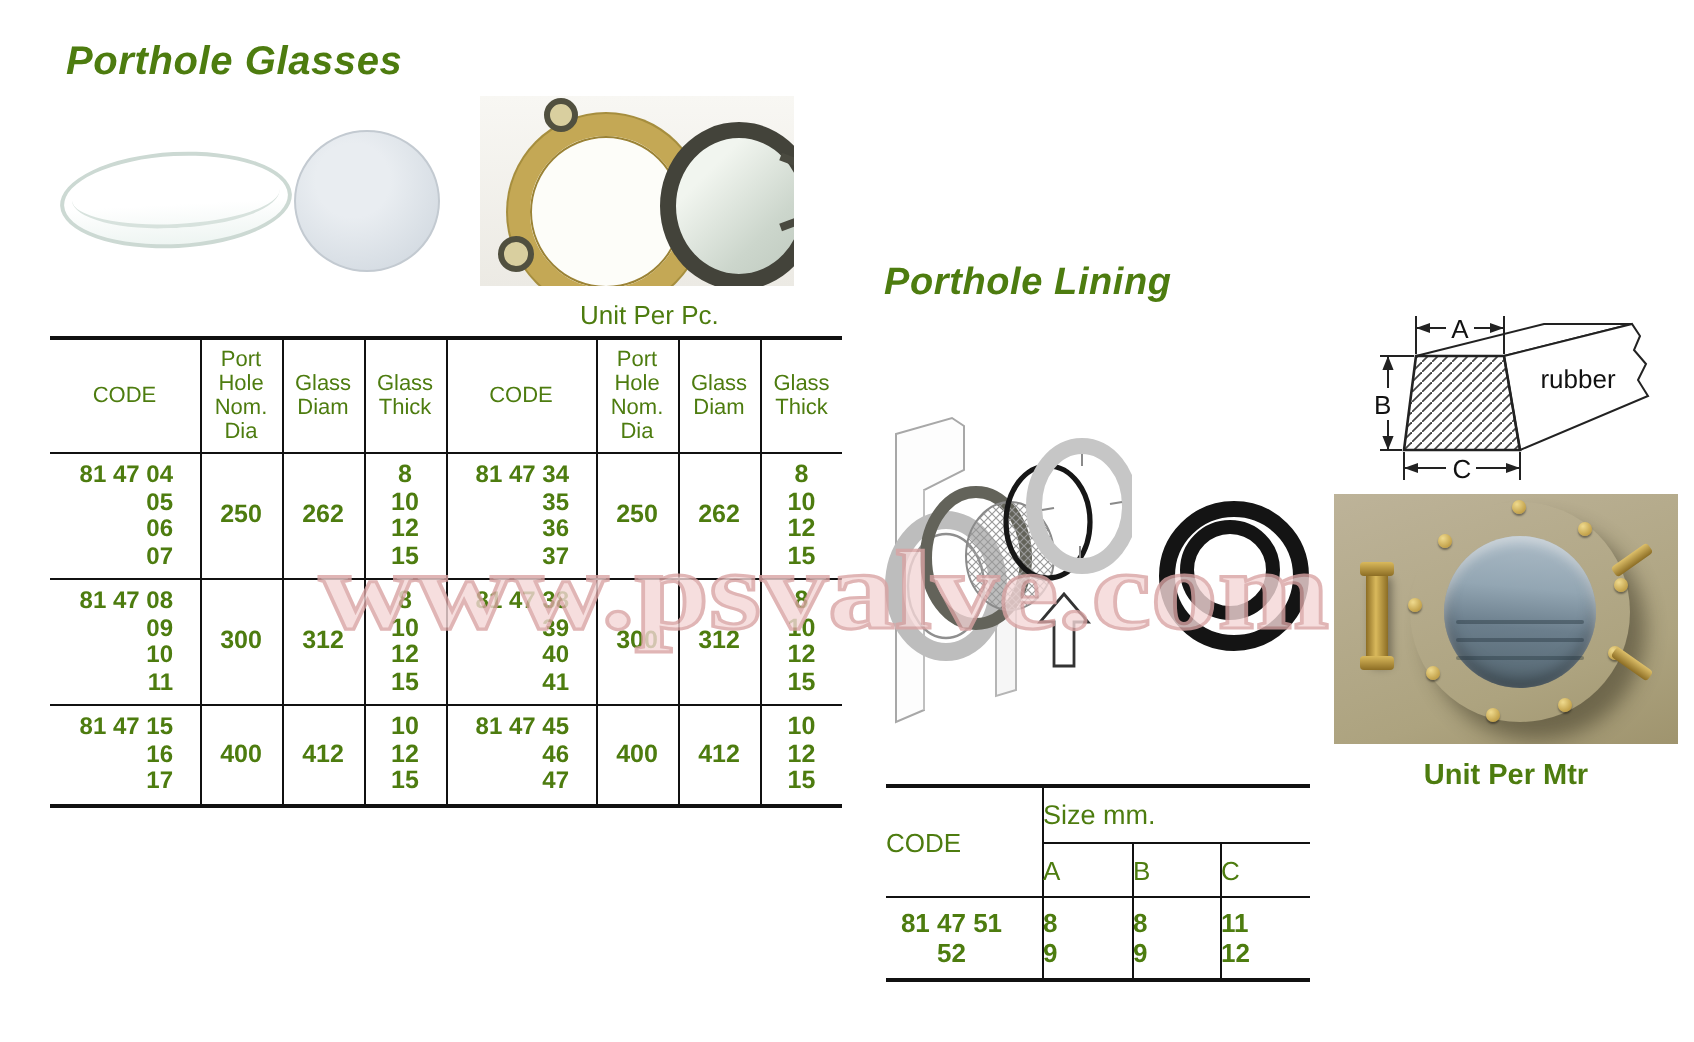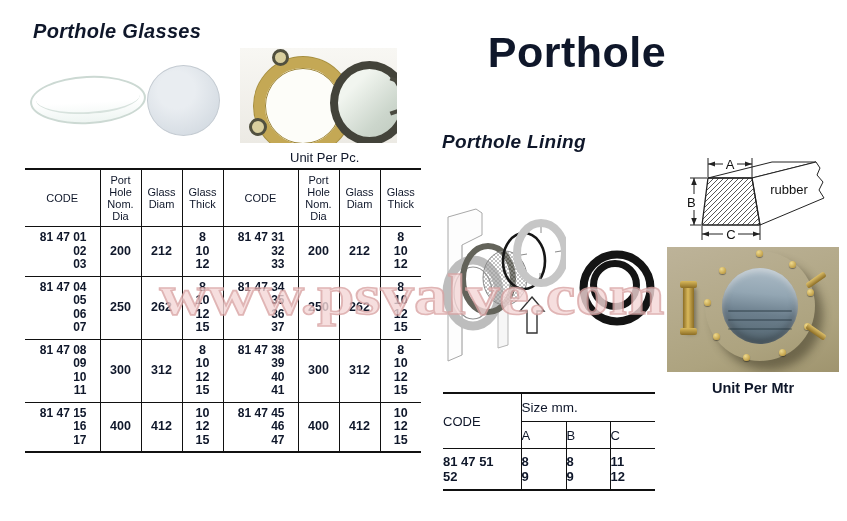--- a/index.html
+++ b/index.html
@@ -1,17 +1,17 @@
 <!DOCTYPE html>
 <html><head>
 <meta charset="utf-8">
 <style>
   html,body{margin:0;padding:0;background:#fff;}
   .page{position:relative;width:847px;height:521px;background:#fff;overflow:hidden;
-        font-family:"Liberation Sans",sans-serif;color:#0f172a;}
+        font-family:"Liberation Sans",sans-serif;color:#4d7c0f;}
 
   
   .glasses-title{position:absolute;left:33px;top:20px;font-size:20px;font-weight:bold;
                  font-style:italic;letter-spacing:.3px;}
   .main-title{position:absolute;left:452px;top:28px;width:250px;text-align:center;
               font-size:43px;font-weight:bold;letter-spacing:.5px;}
   .lining-title{position:absolute;left:442px;top:131px;font-size:19px;font-weight:bold;
                 font-style:italic;letter-spacing:.3px;}
   .lining-desc{position:absolute;left:442px;top:171px;font-size:13.5px;}
   .unit-pc{position:absolute;left:290px;top:150px;width:131px;text-align:left;font-size:13px;}
@@ -90,40 +90,39 @@
   
   #lining-table{position:absolute;left:443px;top:392px;width:212px;border-collapse:collapse;
                 table-layout:fixed;}
   #lining-table td{border:1.5px solid #111;text-align:left;vertical-align:middle;
                 white-space:pre-line;padding:0;}
   #lining-table tr>:first-child{border-left:none;}
   #lining-table tr>:last-child{border-right:none;}
   #lining-table .size-h{height:27px;font-size:13.5px;border-top:2px solid #111;}
   #lining-table .code-h{font-size:13px;border-top:2px solid #111;}
   #lining-table .sub-h{height:26px;font-size:13px;}
-  #lining-table .l-code{font-weight:bold;font-size:13px;text-align:left;padding:5px 12px 5px 0;
+  #lining-table .l-code{font-weight:bold;font-size:13px;text-align:center;padding:5px 12px 5px 0;
                 line-height:15px;border-bottom:2px solid #111;}
   #lining-table .l-val{font-weight:600;font-size:13px;line-height:15px;border-bottom:2px solid #111;}
 
   
   .exploded-svg{position:absolute;left:428px;top:205px;}
   .rubber-svg{position:absolute;left:686px;top:146px;}
   .rings-svg{position:absolute;left:577px;top:245px;}
 
   
   .watermark{position:absolute;left:150px;top:262px;width:525px;height:68px;z-index:50;
              pointer-events:none;opacity:.8;}
 </style>
 </head>
 <body>
 
 <div class="page">
 
   <div class="glasses-title">Porthole Glasses</div>
-  <div class="main-title">Porthole</div>
   <div class="lining-title">Porthole Lining</div>
   <div class="unit-pc">Unit Per Pc.</div>
   <div class="unit-mtr">Unit Per Mtr</div>
 
   <div class="clear-glass"></div>
   <div class="frost-glass"></div>
 
   <div class="photo-frames">
     <div class="brass-ring"></div>
     <div class="wing-nut-a"></div>
@@ -157,38 +156,20 @@
 Thick</th>
           <th>CODE</th>
           <th>Port
 Hole
 Nom.
 Dia</th>
           <th>Glass
 Diam</th>
           <th>Glass
 Thick</th>
-        </tr>
-        <tr class="data-row">
-          <td class="code">81 47 01
-02
-03</td>
-          <td class="val">200</td>
-          <td class="val">212</td>
-          <td class="val">8
-10
-12</td>
-          <td class="code">81 47 31
-32
-33</td>
-          <td class="val">200</td>
-          <td class="val">212</td>
-          <td class="val">8
-10
-12</td>
         </tr>
         <tr class="data-row">
           <td class="code">81 47 04
 05
 06
 07</td>
           <td class="val">250</td>
           <td class="val">262</td>
           <td class="val">8
 10

